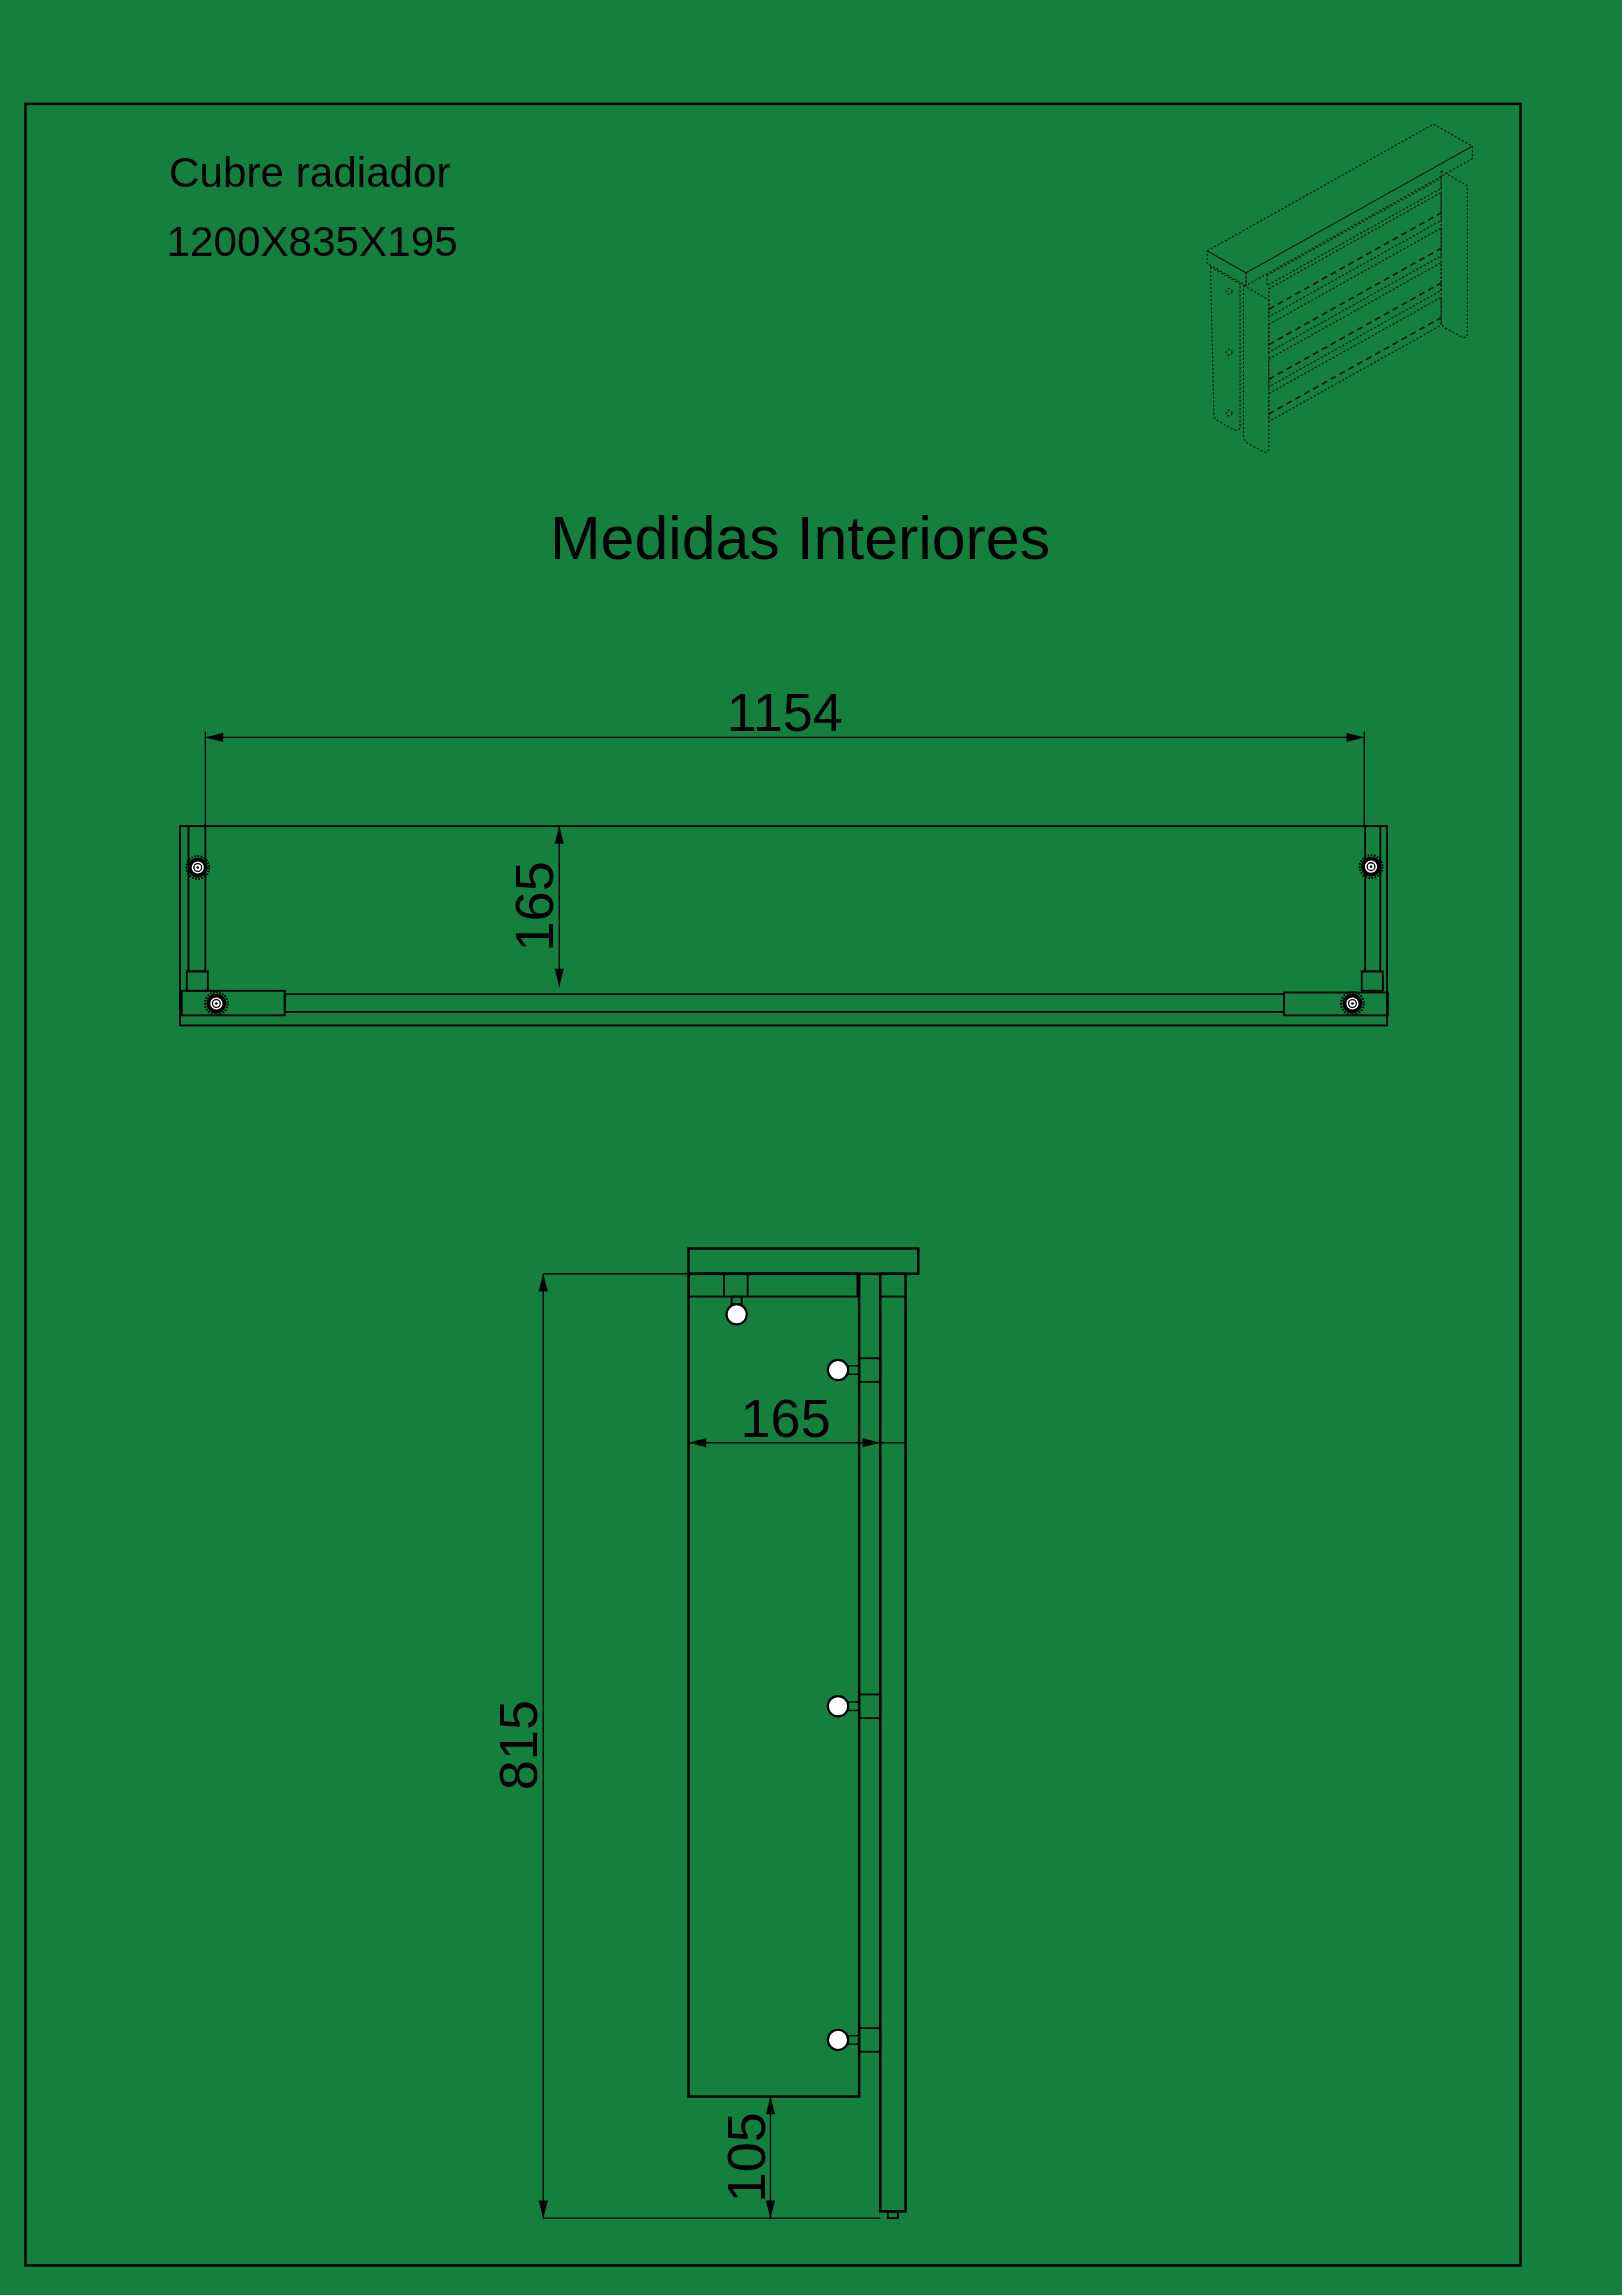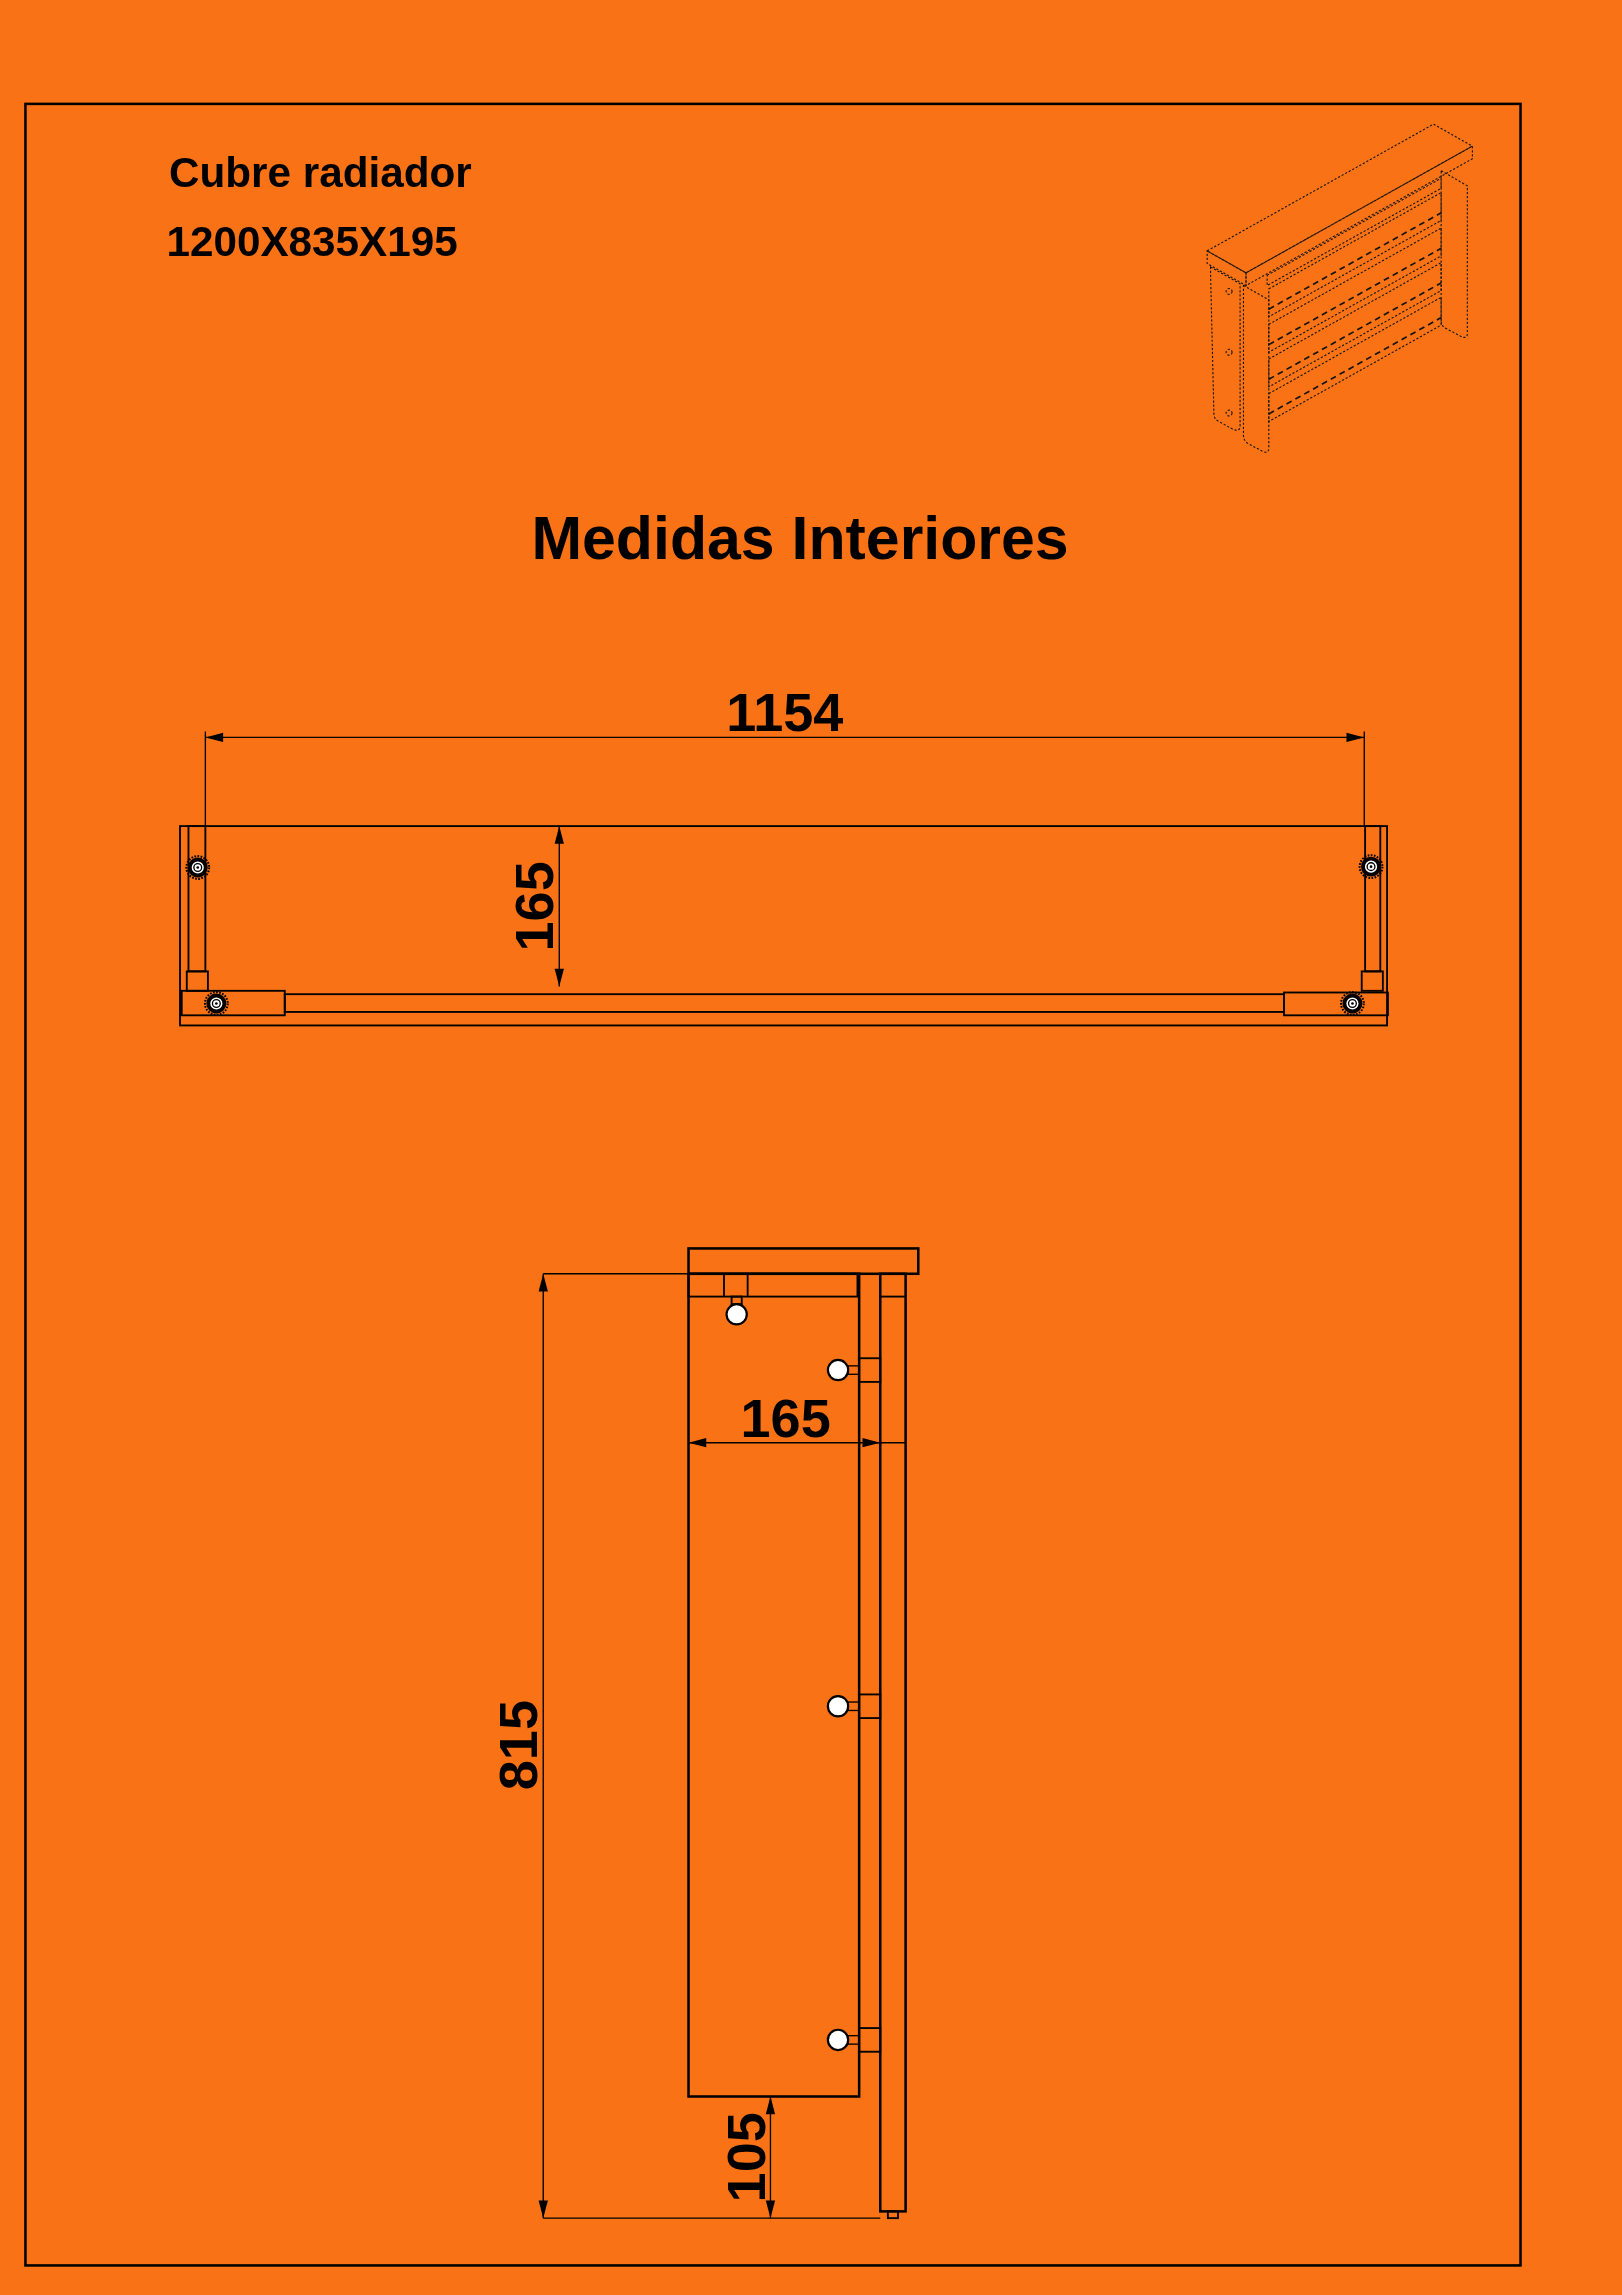--- a/index.html
+++ b/index.html
@@ -1,21 +1,20 @@
 <!DOCTYPE html>
 <html style="font-size:13.5px"><head>
 <meta charset="utf-8">
 <style>
   html, body { margin: 0; padding: 0; background: #e8e8e8; }
   .page {
     width: 1622px; height: 2295px;
-    background: #f97316;
+    background: #15803d;
     position: relative;
     font-family: "Liberation Sans", sans-serif;
-    font-weight: bold;
   }
   svg { display: block; }
   svg text {
     font-family: "Liberation Sans", sans-serif;
     fill: #000000;
   }
   .hdr-text   { font-size: 50px; }
   .title-text { font-size: 72px; }
   .dim-text   { font-size: 64px; }
   .thin  { stroke: #000; stroke-width: 1.6; fill: none; }

